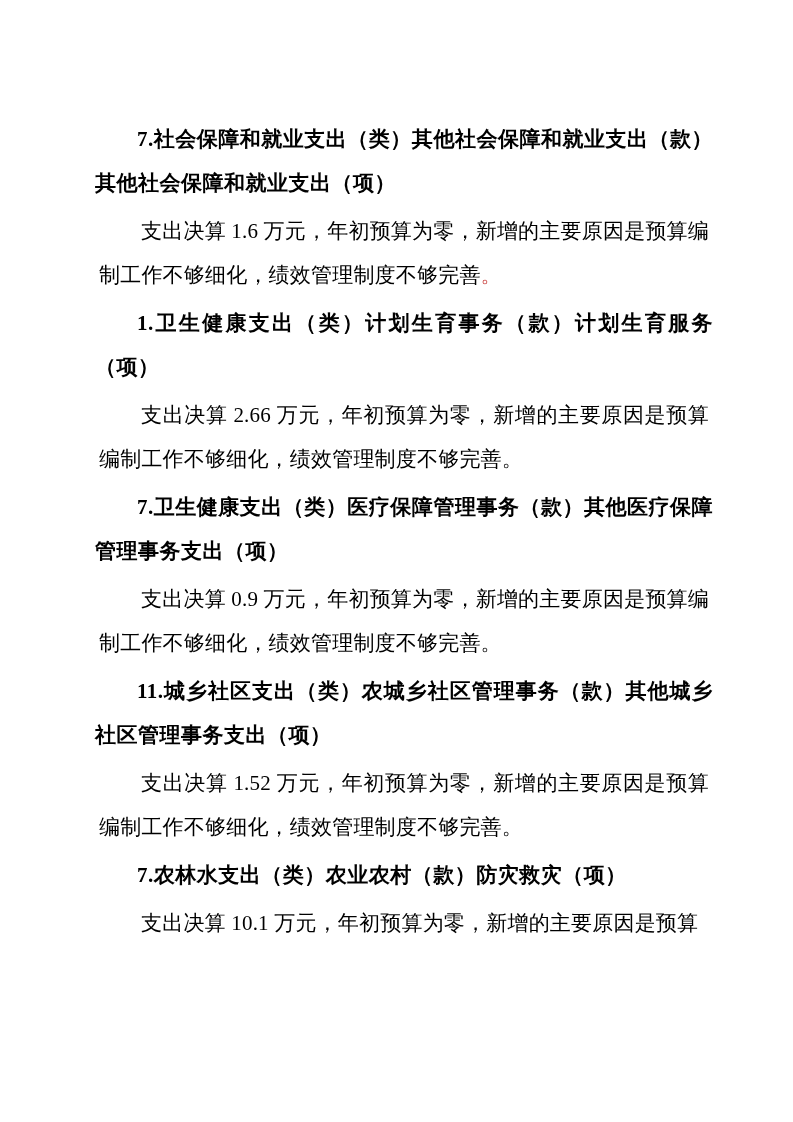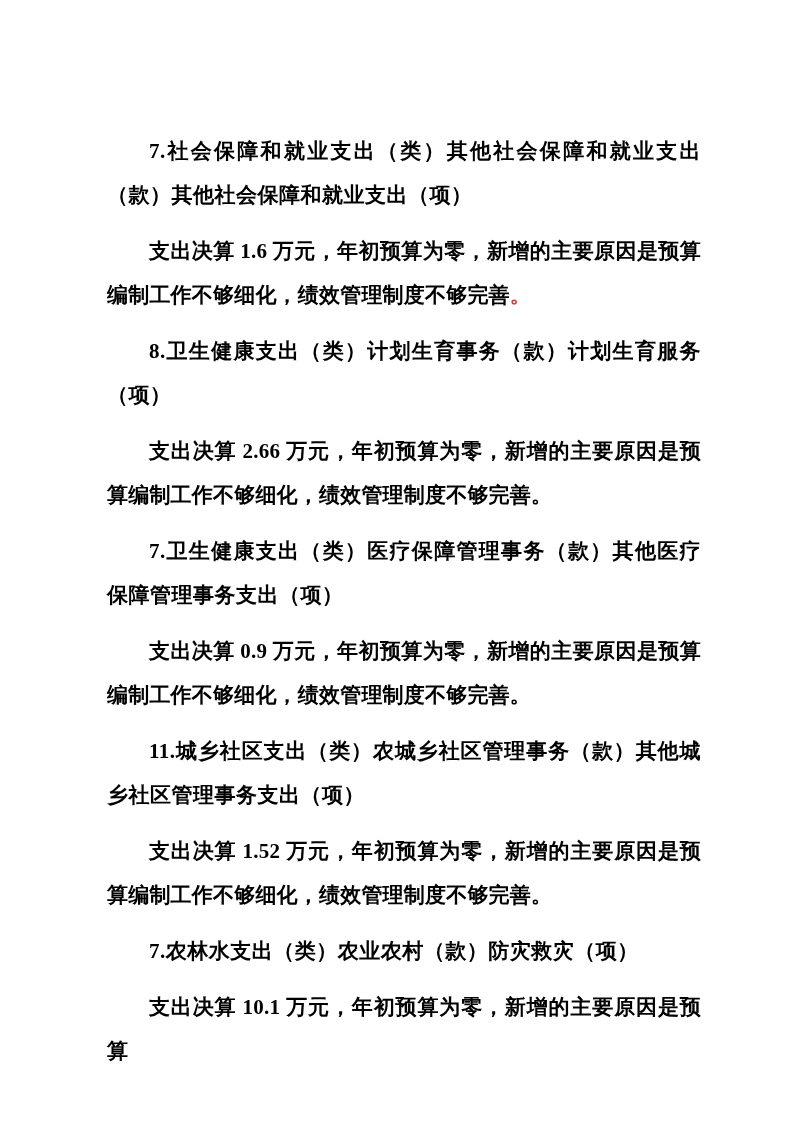--- a/index.html
+++ b/index.html
@@ -18,48 +18,48 @@
     font-family: "Liberation Serif", "DejaVu Serif", serif;
     color: #000000;
   }
   .content {
     width: 618px;
     font-size: 21px;
     line-height: 44px;
     text-align: justify;
   }
   .sec-heading {
-    margin: 12px;
+    margin: 0;
     font-weight: 700;
     text-indent: 2em;
     letter-spacing: 0.5px;
   }
   .sec-para {
-    margin: 12px;
-    font-weight: 700;
+    margin: 4px;
+    font-weight: 400;
     text-indent: 2em;
     letter-spacing: 0.2px;
   }
   .red-punct {
     color: #c9403e;
   }
 </style>
 </head>
 <body>
 
 <div class="page">
   <div class="content">
 
     <section>
       <p class="sec-heading">7.社会保障和就业支出（类）其他社会保障和就业支出（款）其他社会保障和就业支出（项）</p>
       <p class="sec-para"><span>支出决算 1.6 万元，年初预算为零，新增的主要原因是预算编制工作不够细化，绩效管理制度不够完善</span><span class="red-punct">。</span></p>
     </section>
 
     <section>
-      <p class="sec-heading">8.卫生健康支出（类）计划生育事务（款）计划生育服务（项）</p>
+      <p class="sec-heading">1.卫生健康支出（类）计划生育事务（款）计划生育服务（项）</p>
       <p class="sec-para">支出决算 2.66 万元，年初预算为零，新增的主要原因是预算编制工作不够细化，绩效管理制度不够完善。</p>
     </section>
 
     <section>
       <p class="sec-heading">7.卫生健康支出（类）医疗保障管理事务（款）其他医疗保障管理事务支出（项）</p>
       <p class="sec-para">支出决算 0.9 万元，年初预算为零，新增的主要原因是预算编制工作不够细化，绩效管理制度不够完善。</p>
     </section>
 
     <section>
       <p class="sec-heading">11.城乡社区支出（类）农城乡社区管理事务（款）其他城乡社区管理事务支出（项）</p>

